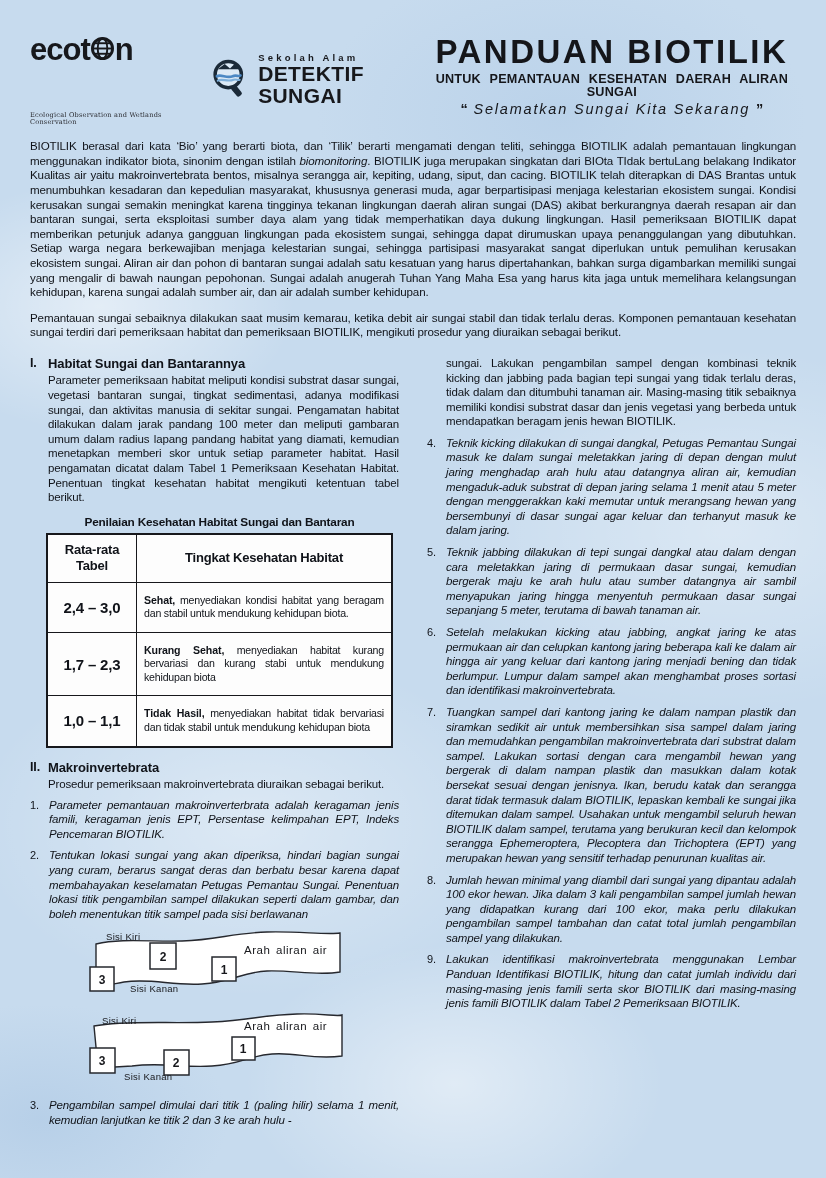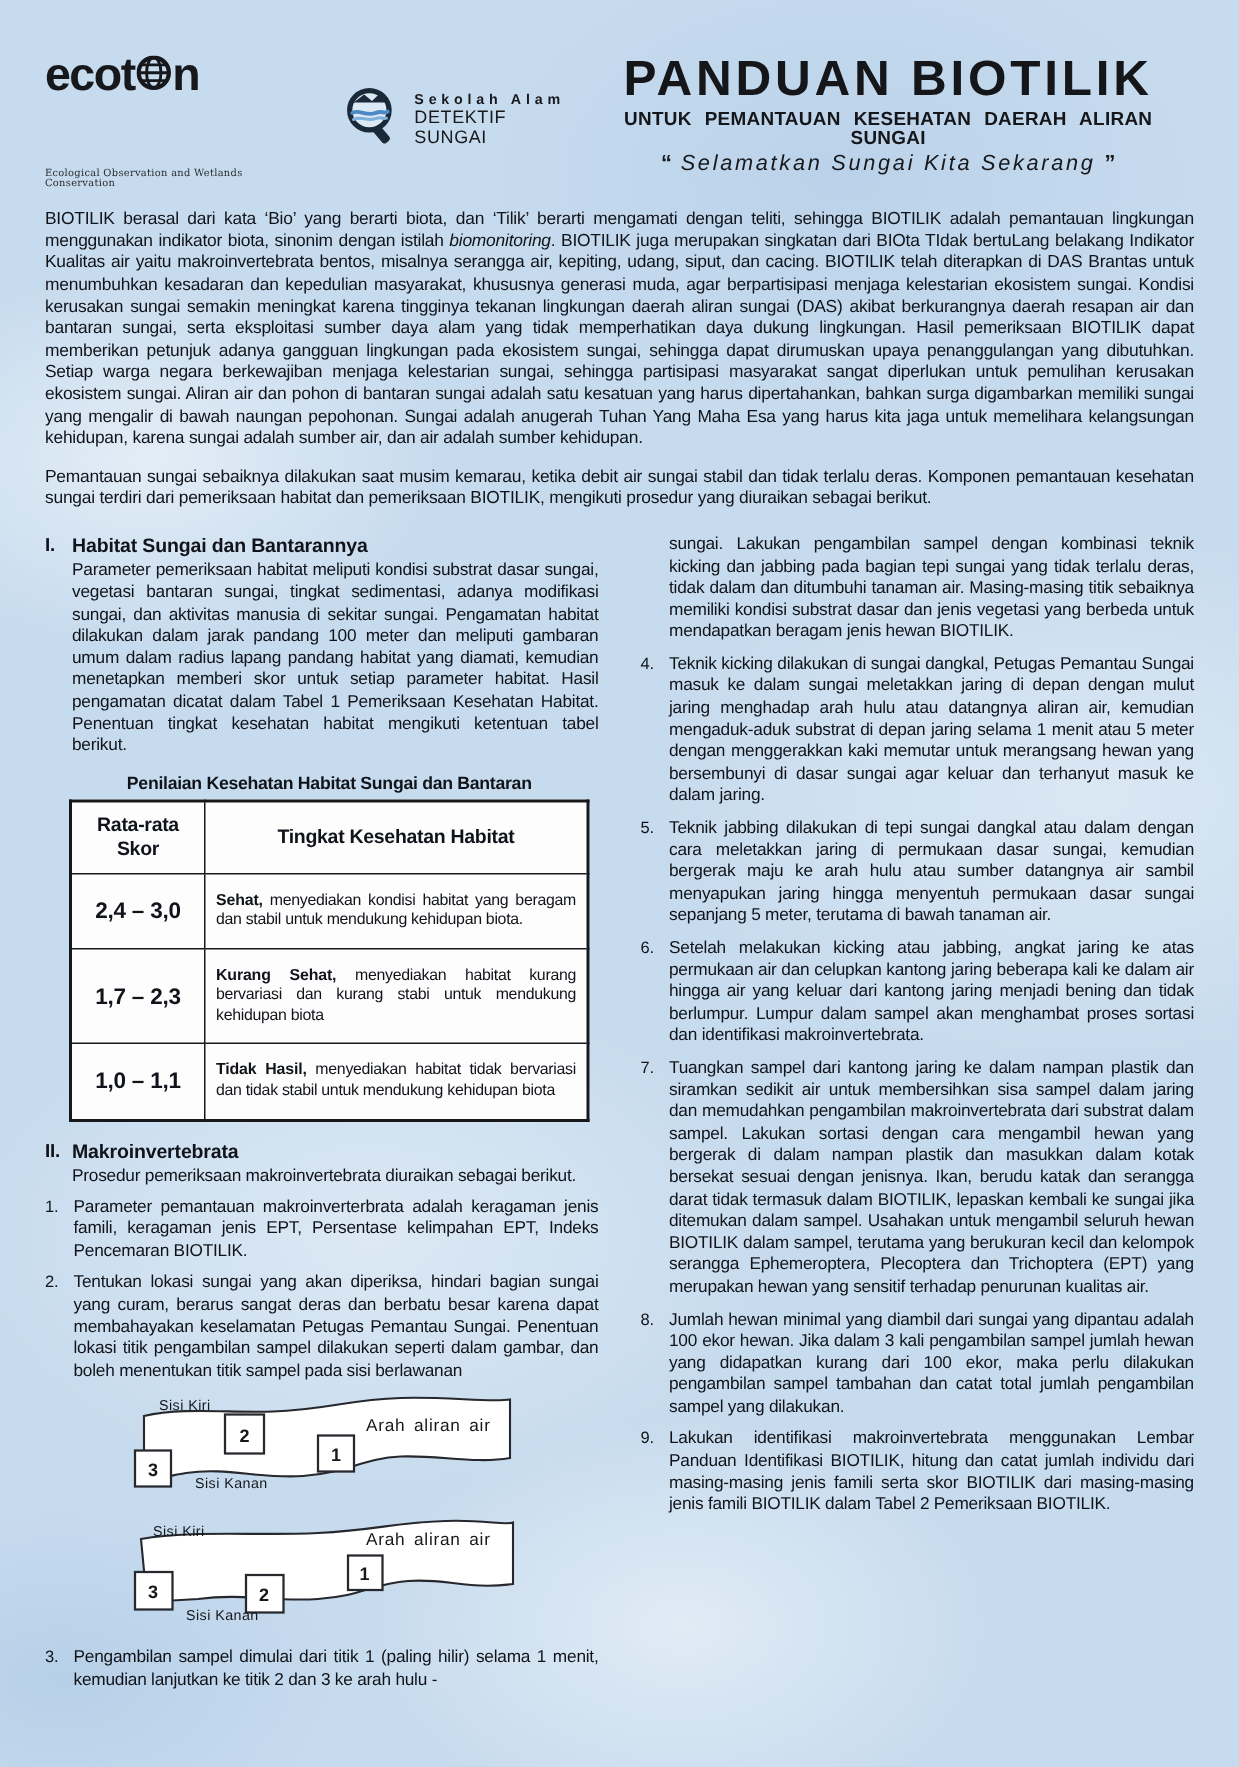--- a/index.html
+++ b/index.html
@@ -21,21 +21,21 @@
   
   .header{display:flex;align-items:flex-start;}
   .logos{display:flex;gap:18px;align-items:center;}
   .ecoton{display:flex;flex-direction:column;line-height:1;gap:45px;}
   .ecoton-word{font-weight:800;font-size:31px;letter-spacing:-1px;display:flex;align-items:center;color:#17181c;}
   .globe{display:inline-block;margin:0 1px;}
   .ecoton-tag{font-family:"DejaVu Serif",serif;font-size:6.6px;color:#2a2b30;margin-top:2px;letter-spacing:.2px;}
   .detektif{display:flex;gap:7px;align-items:center;}
   .det-text{display:flex;flex-direction:column;line-height:1.05;}
   .det-school{font-size:9.5px;font-weight:bold;letter-spacing:3.2px;color:#17181c;}
-  .det-name{font-size:12px;font-weight:400;letter-spacing:.4px;color:#17181c;}
+  .det-name{font-size:21px;font-weight:700;letter-spacing:.4px;color:#17181c;}
   .title-block{margin-left:auto;text-align:center;line-height:1.08;}
   .doc-title{font-size:33px;font-weight:800;letter-spacing:2.5px;color:#15161a;}
   .doc-subtitle{font-size:12.6px;font-weight:800;word-spacing:5px;letter-spacing:.2px;margin-top:3px;color:#15161a;}
   .doc-quote{font-size:14.5px;font-style:italic;letter-spacing:1.8px;margin-top:2px;color:#17181c;}
   .doc-quote b{font-style:normal;letter-spacing:0;}
 
   
   .intro{margin-top:14px;font-size:11.6px;line-height:1.26;text-align:justify;letter-spacing:-.15px;}
   .intro p{margin:0 0 11px 0;}
   .it{font-style:italic;}
@@ -54,21 +54,21 @@
   table.htable{border-collapse:collapse;width:100%;background:#fdfdfd;border:2px solid #17181c;}
   .htable th,.htable td{border:1.6px solid #17181c;vertical-align:middle;}
   .htable th{font-size:13px;font-weight:bold;padding:7px 4px;text-align:center;background:#fdfdfd;letter-spacing:-.2px;}
   .htable td.score{width:86px;text-align:center;font-weight:800;font-size:15px;}
   .htable td.desc{font-size:10.6px;line-height:1.28;padding:11px 7px;text-align:justify;letter-spacing:-.2px;}
   .htable td.desc b{letter-spacing:-.1px;}
 
   
   .item{display:flex;gap:4px;margin-bottom:7px;}
   .inum{min-width:15px;font-size:11px;text-align:left;padding-top:1px;}
-  .itext{flex:1;text-align:justify;}
+  .itext{flex:1;text-align:justify;font-style:italic;}
   .cont{padding-left:19px;text-align:justify;margin-bottom:7px;}
 
   
   .diagram{margin:4px 0 2px 52px;display:block;}
   .diagram .band{fill:#ffffff;stroke:#26282e;stroke-width:1.4;}
   .diagram .pt{fill:#ffffff;stroke:#26282e;stroke-width:1.5;}
   .diagram text{font-family:"Liberation Sans",sans-serif;fill:#17181c;}
   .diagram .lbl{font-size:9.5px;letter-spacing:.3px;}
   .diagram .arah{font-size:11.5px;font-weight:500;letter-spacing:.5px;word-spacing:2px;}
   .diagram .pnum{font-size:12px;font-weight:bold;text-anchor:middle;}
@@ -136,21 +136,21 @@
           <span class="sec-num">I.</span>
           <span class="sec-title">Habitat Sungai dan Bantarannya</span>
         </div>
         <div class="sec-body">Parameter pemeriksaan habitat meliputi kondisi substrat dasar sungai, vegetasi bantaran sungai, tingkat sedimentasi, adanya modifikasi sungai, dan aktivitas manusia di sekitar sungai. Pengamatan habitat dilakukan dalam jarak pandang 100 meter dan meliputi gambaran umum dalam radius lapang pandang habitat yang diamati, kemudian menetapkan memberi skor untuk setiap parameter habitat. Hasil pengamatan dicatat dalam Tabel 1 Pemeriksaan Kesehatan Habitat. Penentuan tingkat kesehatan habitat mengikuti ketentuan tabel berikut.</div>
 
         <div class="tbl-wrap">
           <div class="tbl-title">Penilaian Kesehatan Habitat Sungai dan Bantaran</div>
           <table class="htable">
             <tbody>
                 <tr>
-              <th>Rata-rata Skor</th>
+              <th>Rata-rata Tabel</th>
               <th>Tingkat Kesehatan Habitat</th>
             </tr>
             <tr>
               <td class="score">2,4 – 3,0</td>
               <td class="desc"><b>Sehat,</b><span> menyediakan kondisi habitat yang beragam dan stabil untuk mendukung kehidupan biota.</span></td>
             </tr>
             <tr>
               <td class="score">1,7 – 2,3</td>
               <td class="desc"><b>Kurang Sehat,</b><span> menyediakan habitat kurang bervariasi dan kurang stabi untuk mendukung kehidupan biota</span></td>
             </tr>

